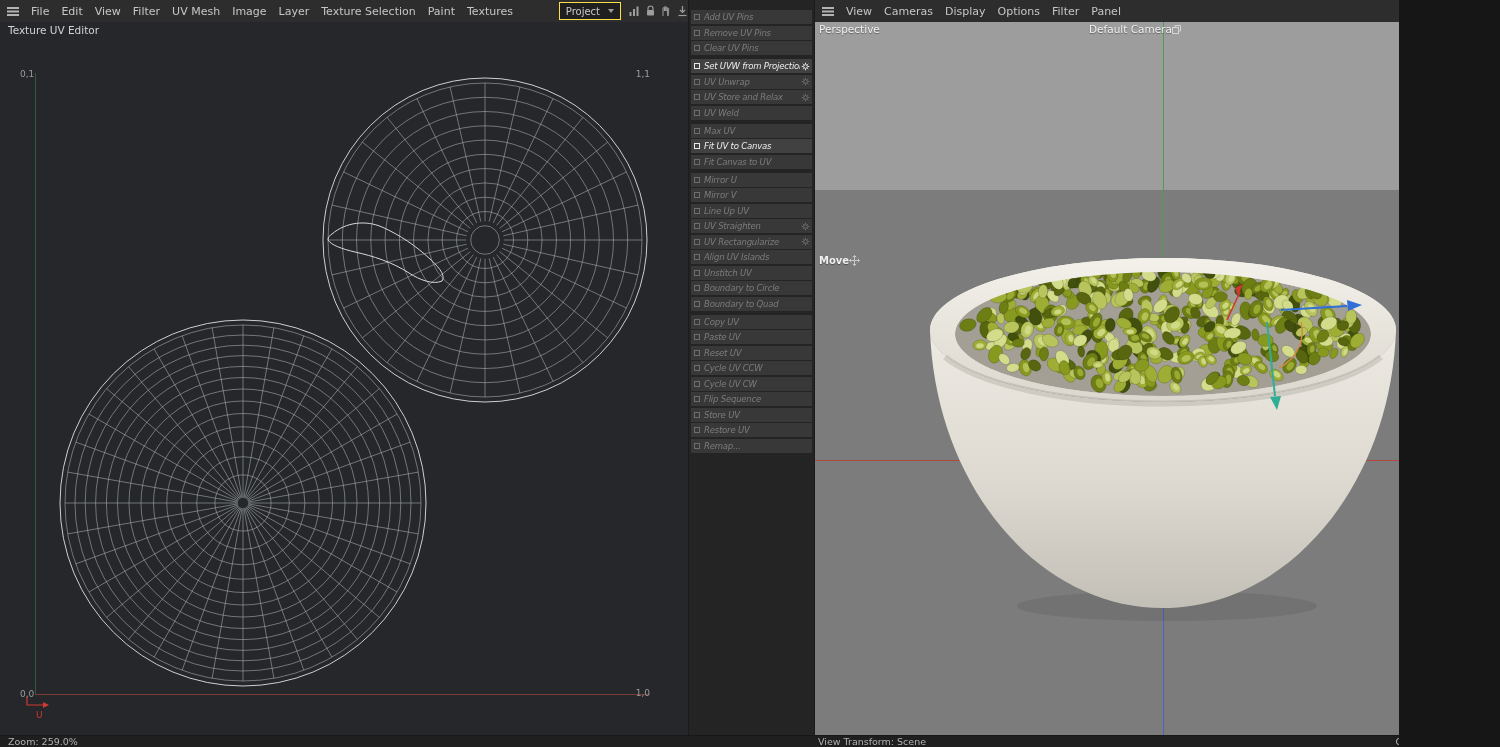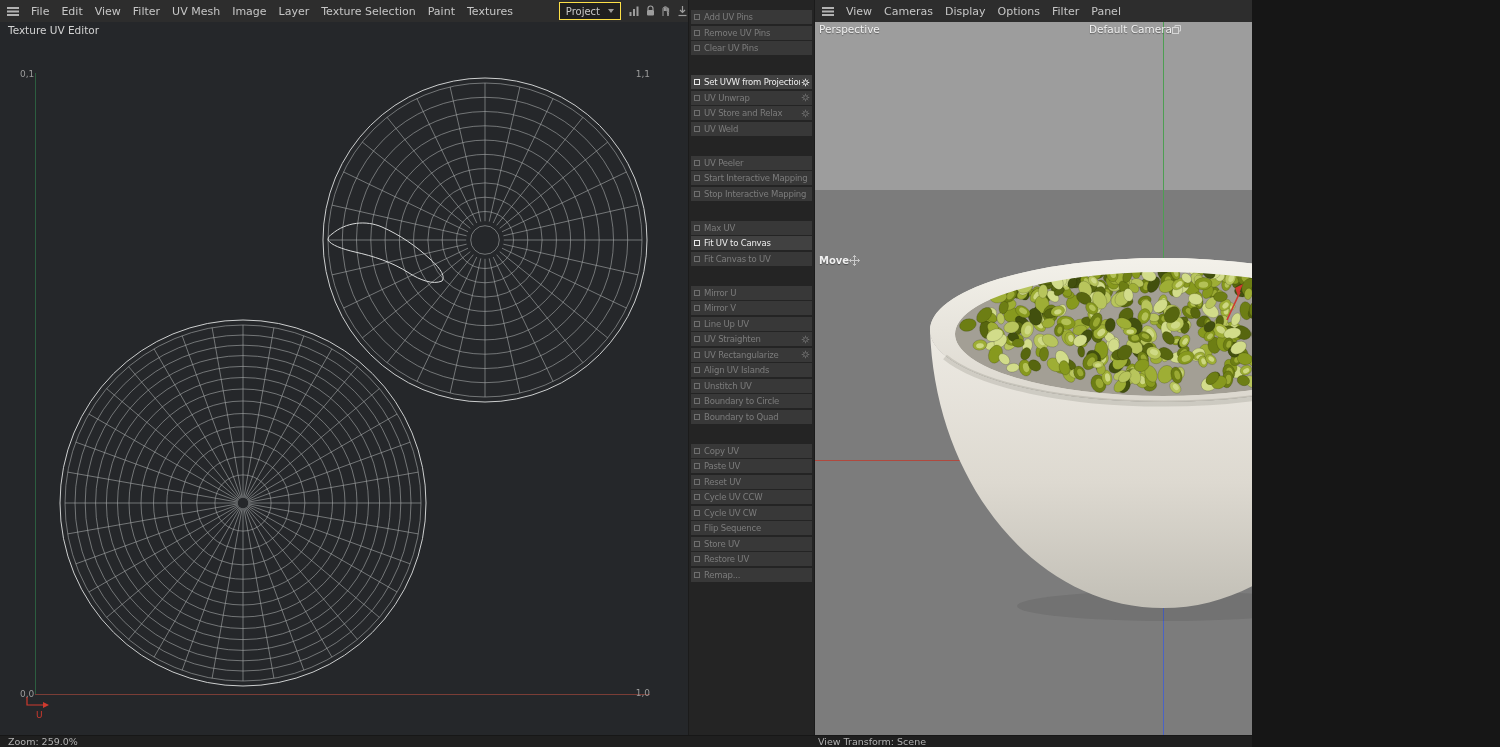--- a/index.html
+++ b/index.html
@@ -1,16 +1,16 @@
 <!DOCTYPE html>
 <html><head>
 <meta charset="utf-8">
 <style>
   html,body{margin:0;padding:0;background:#161616;}
-  #app{position:relative;width:1252px;height:747px;overflow:hidden;background:#c2410c;
+  #app{position:relative;width:1399px;height:747px;overflow:hidden;background:#c2410c;
        font-family:"DejaVu Sans","Liberation Sans",sans-serif;-webkit-font-smoothing:antialiased;}
   svg{font-family:inherit;}
   
   .menubar{position:absolute;top:0;height:22px;background:#2d2d2d;display:flex;align-items:center;
            font-size:11px;color:#c6c6c6;border-bottom:1px solid #222;}
   #menubar-left{left:0;width:688px;padding:0 4px;}
   #menubar-right{left:815px;width:685px;padding:0 4px;}
   .menu-items{display:flex;align-items:center;}
   .menu-item{padding:3px 6px;white-space:nowrap;cursor:default;}
   .hamb{position:relative;width:12px;height:10px;margin:0 6px 0 3px;flex:0 0 12px;}
@@ -24,21 +24,21 @@
   .icon-btn{display:flex;align-items:center;justify-content:center;width:16px;height:16px;}
   .icon-btn svg{display:block;}
   
   #uv-panel{position:absolute;left:0;top:22px;width:688px;height:713px;background:#25272a;}
   #uv-title{position:absolute;left:8px;top:2px;font-size:10.5px;color:#d2d2d2;z-index:2;}
   #uv-canvas{position:absolute;left:0;top:0;}
   .corner{font-size:9px;fill:#9b9b9b;}
   
   #uv-commands{position:absolute;left:688px;top:0;width:127px;height:735px;background:#242424;
                padding-top:10px;box-sizing:border-box;border-left:1px solid #1b1b1b;border-right:1px solid #1b1b1b;}
-  .cmd-group{margin-bottom:20px;}
+  .cmd-group{margin-bottom:4px;font-style:italic;}
   .cmd-row{display:flex;align-items:center;height:14px;margin:0 2px 1.5px;background:#383838;
            padding:0 2px 0 3px;font-size:8.5px;letter-spacing:-0.2px;color:#7c7c7c;
            white-space:nowrap;overflow:hidden;cursor:default;}
   .cmd-row.enabled{background:#414141;color:#ededed;}
   .cmd-icon{flex:0 0 10px;display:flex;align-items:center;color:#6e6e6e;}
   .cmd-row.enabled .cmd-icon{color:#e8e8e8;}
   .sq{display:inline-block;width:6px;height:6px;border:1px solid currentColor;box-sizing:border-box;}
   .cmd-label{flex:1 1 auto;overflow:hidden;}
   .cmd-gear{flex:0 0 10px;display:flex;justify-content:flex-end;color:#6e6e6e;}
   .cmd-row.enabled .cmd-gear{color:#eee;}
@@ -324,40 +324,20 @@
                   <path d="M5 .8V2.2M5 7.8V9.2M.8 5H2.2M7.8 5H9.2M2 2l1 1M8 8L7 7M8 2L7 3M2 8l1-1"></path>
                 </g>
               </svg>
             </span>
           </div>
           <div class="cmd-row">
             <span class="cmd-icon">
               <span class="sq"></span>
             </span>
             <span class="cmd-label">UV Weld</span>
-          </div>
-        </div>
-        <div class="cmd-group">
-          <div class="cmd-row">
-            <span class="cmd-icon">
-              <span class="sq"></span>
-            </span>
-            <span class="cmd-label">UV Peeler</span>
-          </div>
-          <div class="cmd-row">
-            <span class="cmd-icon">
-              <span class="sq"></span>
-            </span>
-            <span class="cmd-label">Start Interactive Mapping</span>
-          </div>
-          <div class="cmd-row">
-            <span class="cmd-icon">
-              <span class="sq"></span>
-            </span>
-            <span class="cmd-label">Stop Interactive Mapping</span>
           </div>
         </div>
         <div class="cmd-group">
           <div class="cmd-row">
             <span class="cmd-icon">
               <span class="sq"></span>
             </span>
             <span class="cmd-label">Max UV</span>
           </div>
           <div class="cmd-row enabled">

